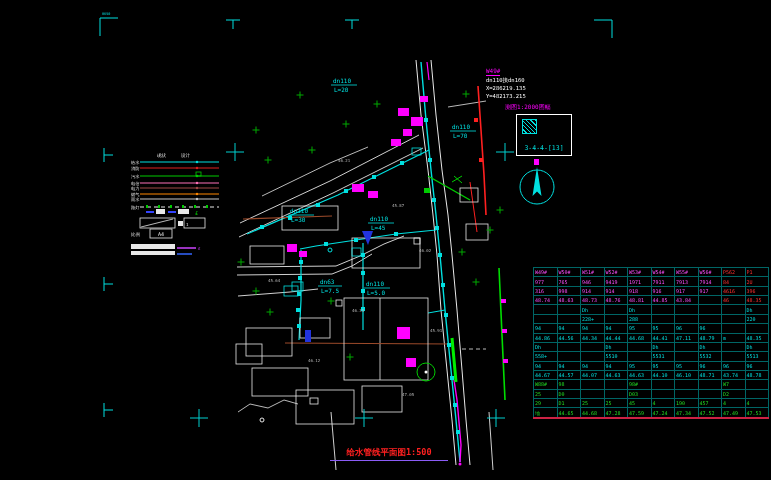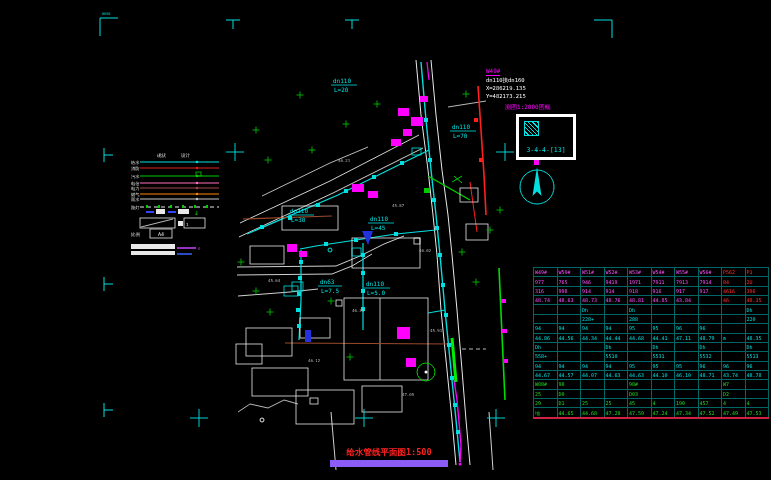--- a/index.html
+++ b/index.html
@@ -13,32 +13,32 @@
                   border-bottom:2px solid #cc2244;}
   #wq-table td{border:1px solid #066;font-size:5px;line-height:6px;overflow:hidden;
                white-space:nowrap;padding:0 1px;height:8px;font-family:"DejaVu Sans Mono",monospace;}
   tr.b1 td{color:#ff4fff;border-color:#b800b8;}
   tr.b1 td.red{color:#ff3030;border-color:#cc1111;}
   tr.b2 td,tr.b3 td{color:#00e0e0;border-color:#008888;}
   tr.b4 td{color:#22dd22;border-color:#00a000;}
   tr.first td{border-top-width:2px;}
   
   #detail-box{position:absolute;left:516px;top:114px;width:54px;height:40px;
-              border:3px solid #ffffff;}
+              border:1px solid #ffffff;}
   #detail-hatch{position:absolute;left:5px;top:4px;width:13px;height:13px;border:1px solid #00e0e0;
               background:repeating-linear-gradient(45deg,#000 0 2px,#00e0e0 2px 3px);}
   #detail-label{position:absolute;left:0;bottom:3px;width:100%;text-align:center;
               color:#00e0e0;font-size:6.5px;}
   #detail-note{position:absolute;left:505px;top:103px;color:#ff00ff;font-size:6px;white-space:nowrap;}
   
   #callout{position:absolute;left:486px;top:67px;font-size:5.5px;color:#fff;line-height:8px;white-space:nowrap;}
   #callout .sta{color:#ff00ff;font-size:6px;border-bottom:1px solid #ff00ff;display:inline-block;}
   
   #dwg-title{position:absolute;left:330px;top:447px;width:118px;text-align:center;color:#ff2020;
-             font-size:8.5px;font-weight:bold;border-bottom:7px solid #8b5cf6;padding-bottom:1px;
+             font-size:8.5px;font-weight:bold;border-bottom:1px solid #8b5cf6;padding-bottom:1px;
              white-space:nowrap;}
 </style>
 </head>
 <body>
 
 <div class="canvas">
 
   <svg id="plan" width="771" height="480" viewBox="0 0 771 480">
       <polyline points="416,60 421,115 428,170 433,215 437,255 441,310 447,370 452,420 456,465" fill="none" stroke="#e8e8e8" stroke-width="1"></polyline>
       <polyline points="431,60 436,115 442,170 448,215 452,255 457,310 462,370 466,420 470,465" fill="none" stroke="#e8e8e8" stroke-width="1"></polyline>

